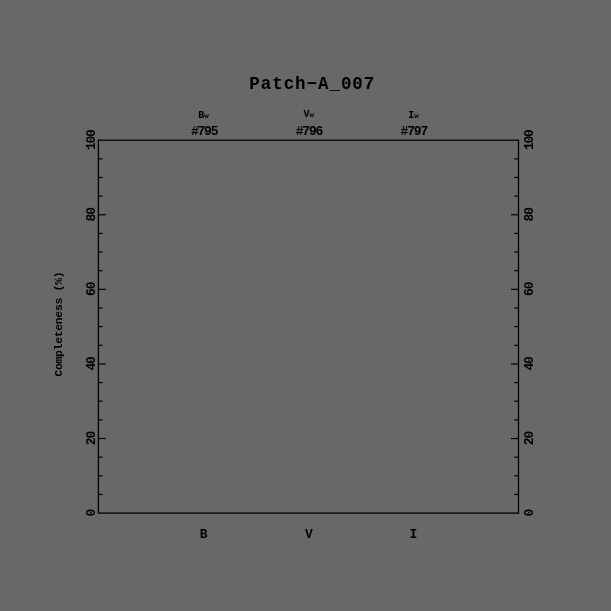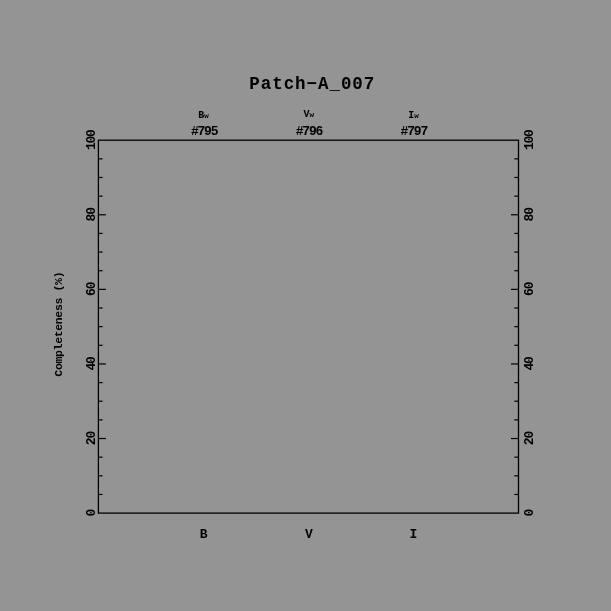--- a/index.html
+++ b/index.html
@@ -1,16 +1,16 @@
 <!DOCTYPE html>
 <html><head>
 <meta charset="utf-8">
 <style>
 html,body{margin:0;padding:0;background:#ffffff;}
-.page{position:relative;width:611px;height:611px;background:#14b8a6;overflow:hidden;filter:grayscale(1);}
+.page{position:relative;width:611px;height:611px;background:#ef4444;overflow:hidden;filter:grayscale(1);}
 svg text{font-family:"Liberation Mono", monospace;fill:#000000;font-weight:bold;}
 svg line, svg rect{stroke:#000000;fill:none;}
 </style>
 </head>
 <body>
 <div class="page">
 <svg width="611" height="611" viewBox="0 0 611 611">
 
 <g>
 <text x="312.3" y="89" font-size="17.5" text-anchor="middle" letter-spacing="0.95">Patch−A_007</text>

